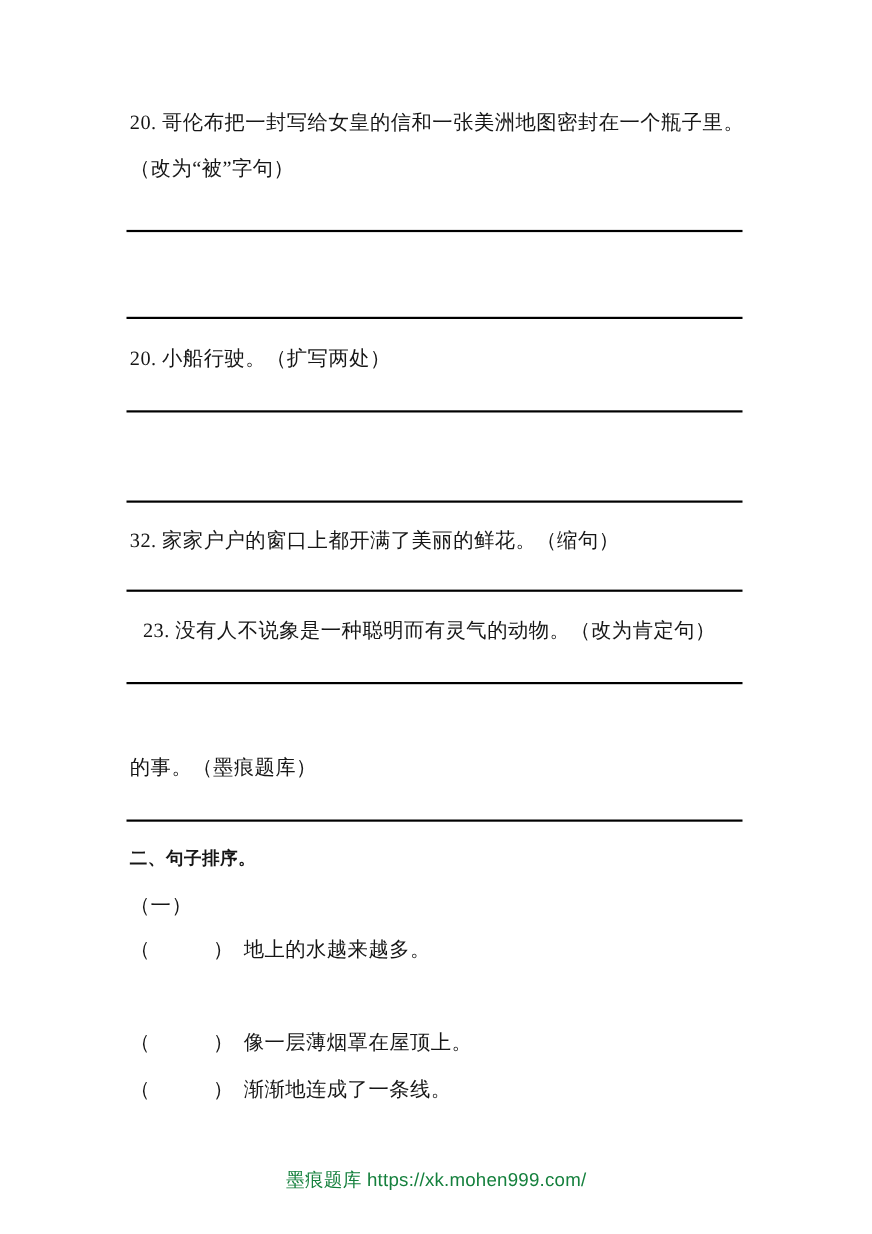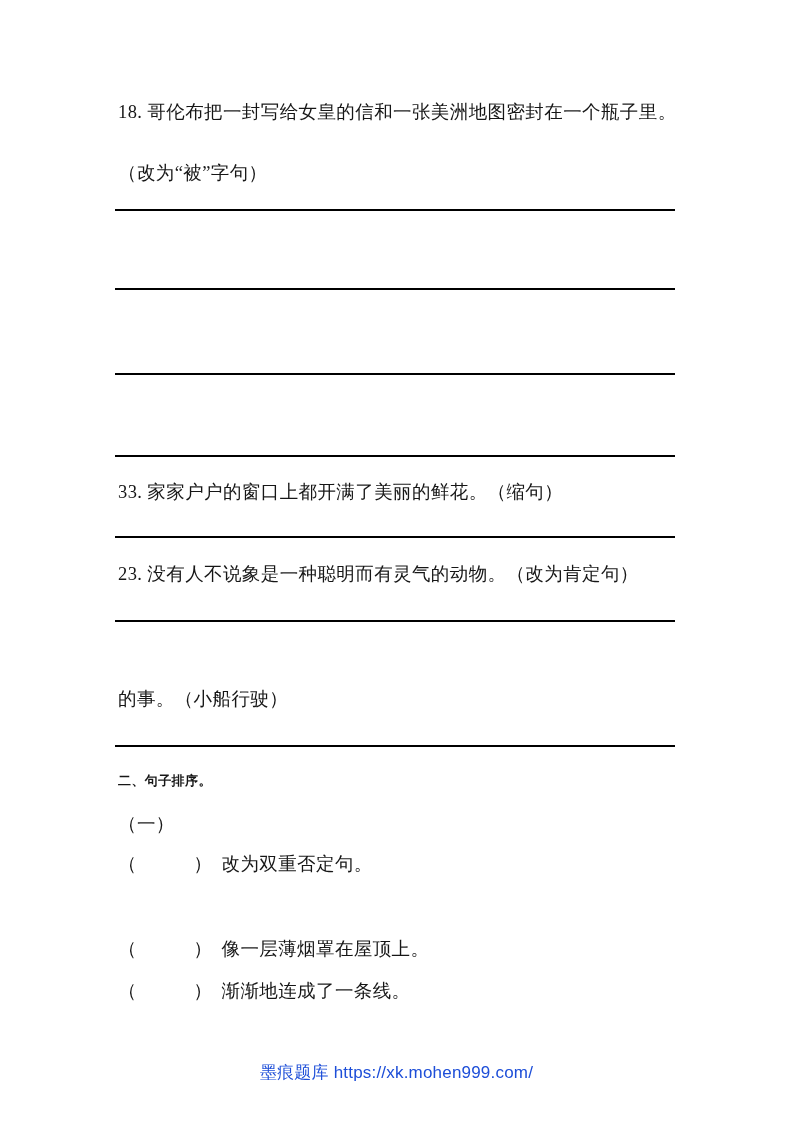--- a/index.html
+++ b/index.html
@@ -10,79 +10,80 @@
     overflow:hidden;
     font-family:"Liberation Serif","DejaVu Serif",serif;
     color:#161616;
   }
   .txt{
     position:absolute;left:118px;
     font-size:18.5px;line-height:26px;
     letter-spacing:0.4px;
     white-space:pre;
   }
-  .heading{font-weight:bold;font-size:13px;}
+  .heading{font-weight:bold;font-size:16px;}
   .rule{
     position:absolute;left:115px;width:560px;height:2px;
     background:#000000;
   }
   .item .itx{margin-left:9px;}
   .footer{
     position:absolute;left:0;top:1060px;width:793px;
     text-align:center;
     font-family:"Liberation Sans","DejaVu Sans",sans-serif;
     font-size:17px;line-height:26px;
     letter-spacing:0.2px;
   }
   
-  .pos-q18l1{top:99px;}  .pos-q18l2{top:141px;margin-top:19px;}
+  .pos-q18l1{top:99px;}  .pos-q18l2{top:141px;}
   .pos-r1{top:209px;}
   .pos-q19{top:231px;}   .pos-r2{top:288px;}
   .pos-q20{top:314px;}   .pos-r3{top:373px;}
   .pos-q21{top:396px;}   .pos-r4{top:455px;}
   .pos-q22{top:479px;}   .pos-r5{top:536px;}
-  .pos-q23{top:561px;}   .pos-r6{top:620px;}
+  .pos-q23{top:561px;margin-left:12px;}   .pos-r6{top:620px;}
   .pos-q24l1{top:645px;} .pos-q24l2{top:686px;}
   .pos-r7{top:745px;}
   .pos-h2{top:768px;}
   .pos-g1{top:811px;}
   .pos-i1{top:851px;}
   .pos-i2{top:894px;}
   .pos-i3{top:936px;}
   .pos-i4{top:978px;}
 </style>
 </head>
 <body>
 
 <div class="page">
 
-  <div class="txt pos-q18l1">18. 哥伦布把一封写给女皇的信和一张美洲地图密封在一个瓶子里。</div>
+  <div class="txt pos-q18l1">20. 哥伦布把一封写给女皇的信和一张美洲地图密封在一个瓶子里。</div>
   <div class="txt pos-q18l2">（改为“被”字句）</div>
   <div class="rule pos-r1" style="background: rgb(0, 0, 0);"></div>
 
   <div class="rule pos-r2" style="background: rgb(0, 0, 0);"></div>
 
+  <div class="txt pos-q20">20. 小船行驶。（扩写两处）</div>
   <div class="rule pos-r3" style="background: rgb(0, 0, 0);"></div>
 
   <div class="rule pos-r4" style="background: rgb(0, 0, 0);"></div>
 
-  <div class="txt pos-q22">33. 家家户户的窗口上都开满了美丽的鲜花。（缩句）</div>
+  <div class="txt pos-q22">32. 家家户户的窗口上都开满了美丽的鲜花。（缩句）</div>
   <div class="rule pos-r5" style="background: rgb(0, 0, 0);"></div>
 
   <div class="txt pos-q23">23. 没有人不说象是一种聪明而有灵气的动物。（改为肯定句）</div>
   <div class="rule pos-r6" style="background: rgb(0, 0, 0);"></div>
 
-  <div class="txt pos-q24l2">的事。（小船行驶）</div>
+  <div class="txt pos-q24l2">的事。（墨痕题库）</div>
   <div class="rule pos-r7" style="background: rgb(0, 0, 0);"></div>
 
   <div class="txt heading pos-h2">二、句子排序。</div>
   <div class="txt pos-g1">（一）</div>
 
-  <div class="txt item pos-i1"><span>（　　　）</span><span class="itx">改为双重否定句。</span></div>
+  <div class="txt item pos-i1"><span>（　　　）</span><span class="itx">地上的水越来越多。</span></div>
 
 
   <div class="txt item pos-i3"><span>（　　　）</span><span class="itx">像一层薄烟罩在屋顶上。</span></div>
 
   <div class="txt item pos-i4"><span>（　　　）</span><span class="itx">渐渐地连成了一条线。</span></div>
 
-  <div class="footer" style="color: #1d4ed8;">墨痕题库 https://xk.mohen999.com/</div>
+  <div class="footer" style="color: #15803d;">墨痕题库 https://xk.mohen999.com/</div>
 
 </div>
 
 </body></html>

